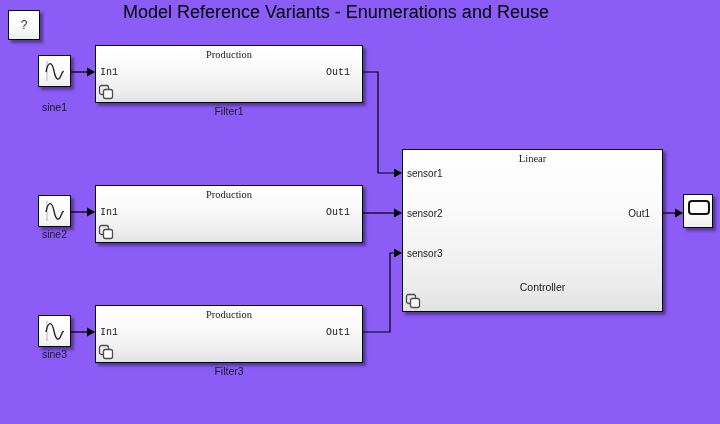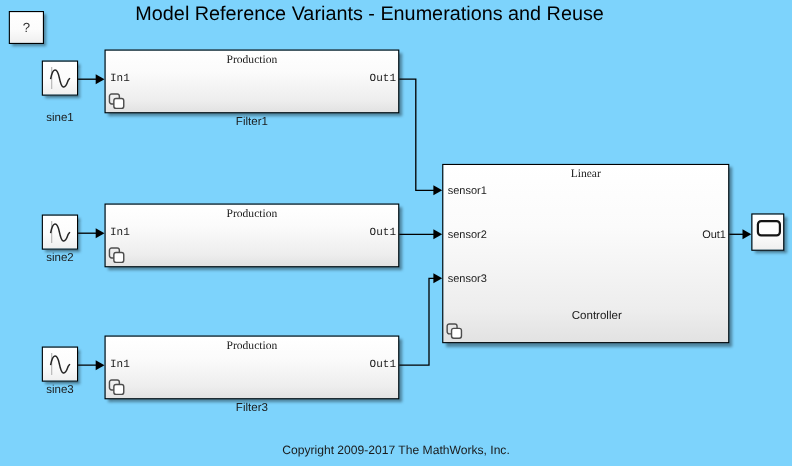--- a/index.html
+++ b/index.html
@@ -1,19 +1,19 @@
 <!DOCTYPE html>
 <html><head>
 <meta charset="utf-8">
 <style>
   html, body { margin: 0; padding: 0; background: #ffffff; }
   #canvas {
     position: relative;
     width: 720px; height: 424px;
-    background: #7dd3fc;
+    background: #8b5cf6;
     font-family: "Liberation Sans", sans-serif;
     color: #1a1a1a;
     overflow: hidden;
   }
   .model-title {
     position: absolute; top: 0; left: 0; width: 672px; height: 24px;
     text-align: center; font-size: 18px; line-height: 24px; color: #000;
     white-space: nowrap;
   }
   .sim-block {
@@ -47,21 +47,21 @@
     border: 2px solid #141414; border-radius: 4px; background: #fdfdfd;
   }
   .block-header {
     position: absolute; top: 2px; left: 0; right: 0;
     text-align: center; font-size: 10.5px; line-height: 13px; white-space: nowrap; font-family: Liberation Serif, serif;
   }
   .port-label {
     position: absolute; font-size: 10px; line-height: 14px; height: 14px; white-space: nowrap;
   }
   .port-left { left: 4px; }
-  .port-right { right: 2px; text-align: right; }
+  .port-right { right: 12px; text-align: right; }
   .p-top20 { top: 20px; font-family: Liberation Mono, monospace; }
   .p-top17 { top: 17px; }
   .p-top57 { top: 57px; }
   .p-top97 { top: 97px; text-align: right; }
   .block-name {
     position: absolute; text-align: center; font-size: 10.5px; line-height: 13px;
     white-space: nowrap;
   }
   #filter1-name { left: 95px; top: 105px; width: 268px; }
   #filter2-name { left: 95px; top: 245px; width: 268px; }
@@ -186,15 +186,14 @@
       <rect x="1.5" y="1.5" width="9" height="9" rx="2" fill="none" stroke="#4d4d4d" stroke-width="1.3"></rect>
       <rect x="5.5" y="5.5" width="9" height="9" rx="2" fill="#ffffff" stroke="#4d4d4d" stroke-width="1.3"></rect>
     </svg>
   </div>
   <div id="controller-name" class="block-name">Controller</div>
 
   <div id="scope" class="small-block">
     <div class="scope-screen"></div>
   </div>
 
-  <div class="copyright">Copyright 2009-2017 The MathWorks, Inc.</div>
 
 </div>
 
 </body></html>

